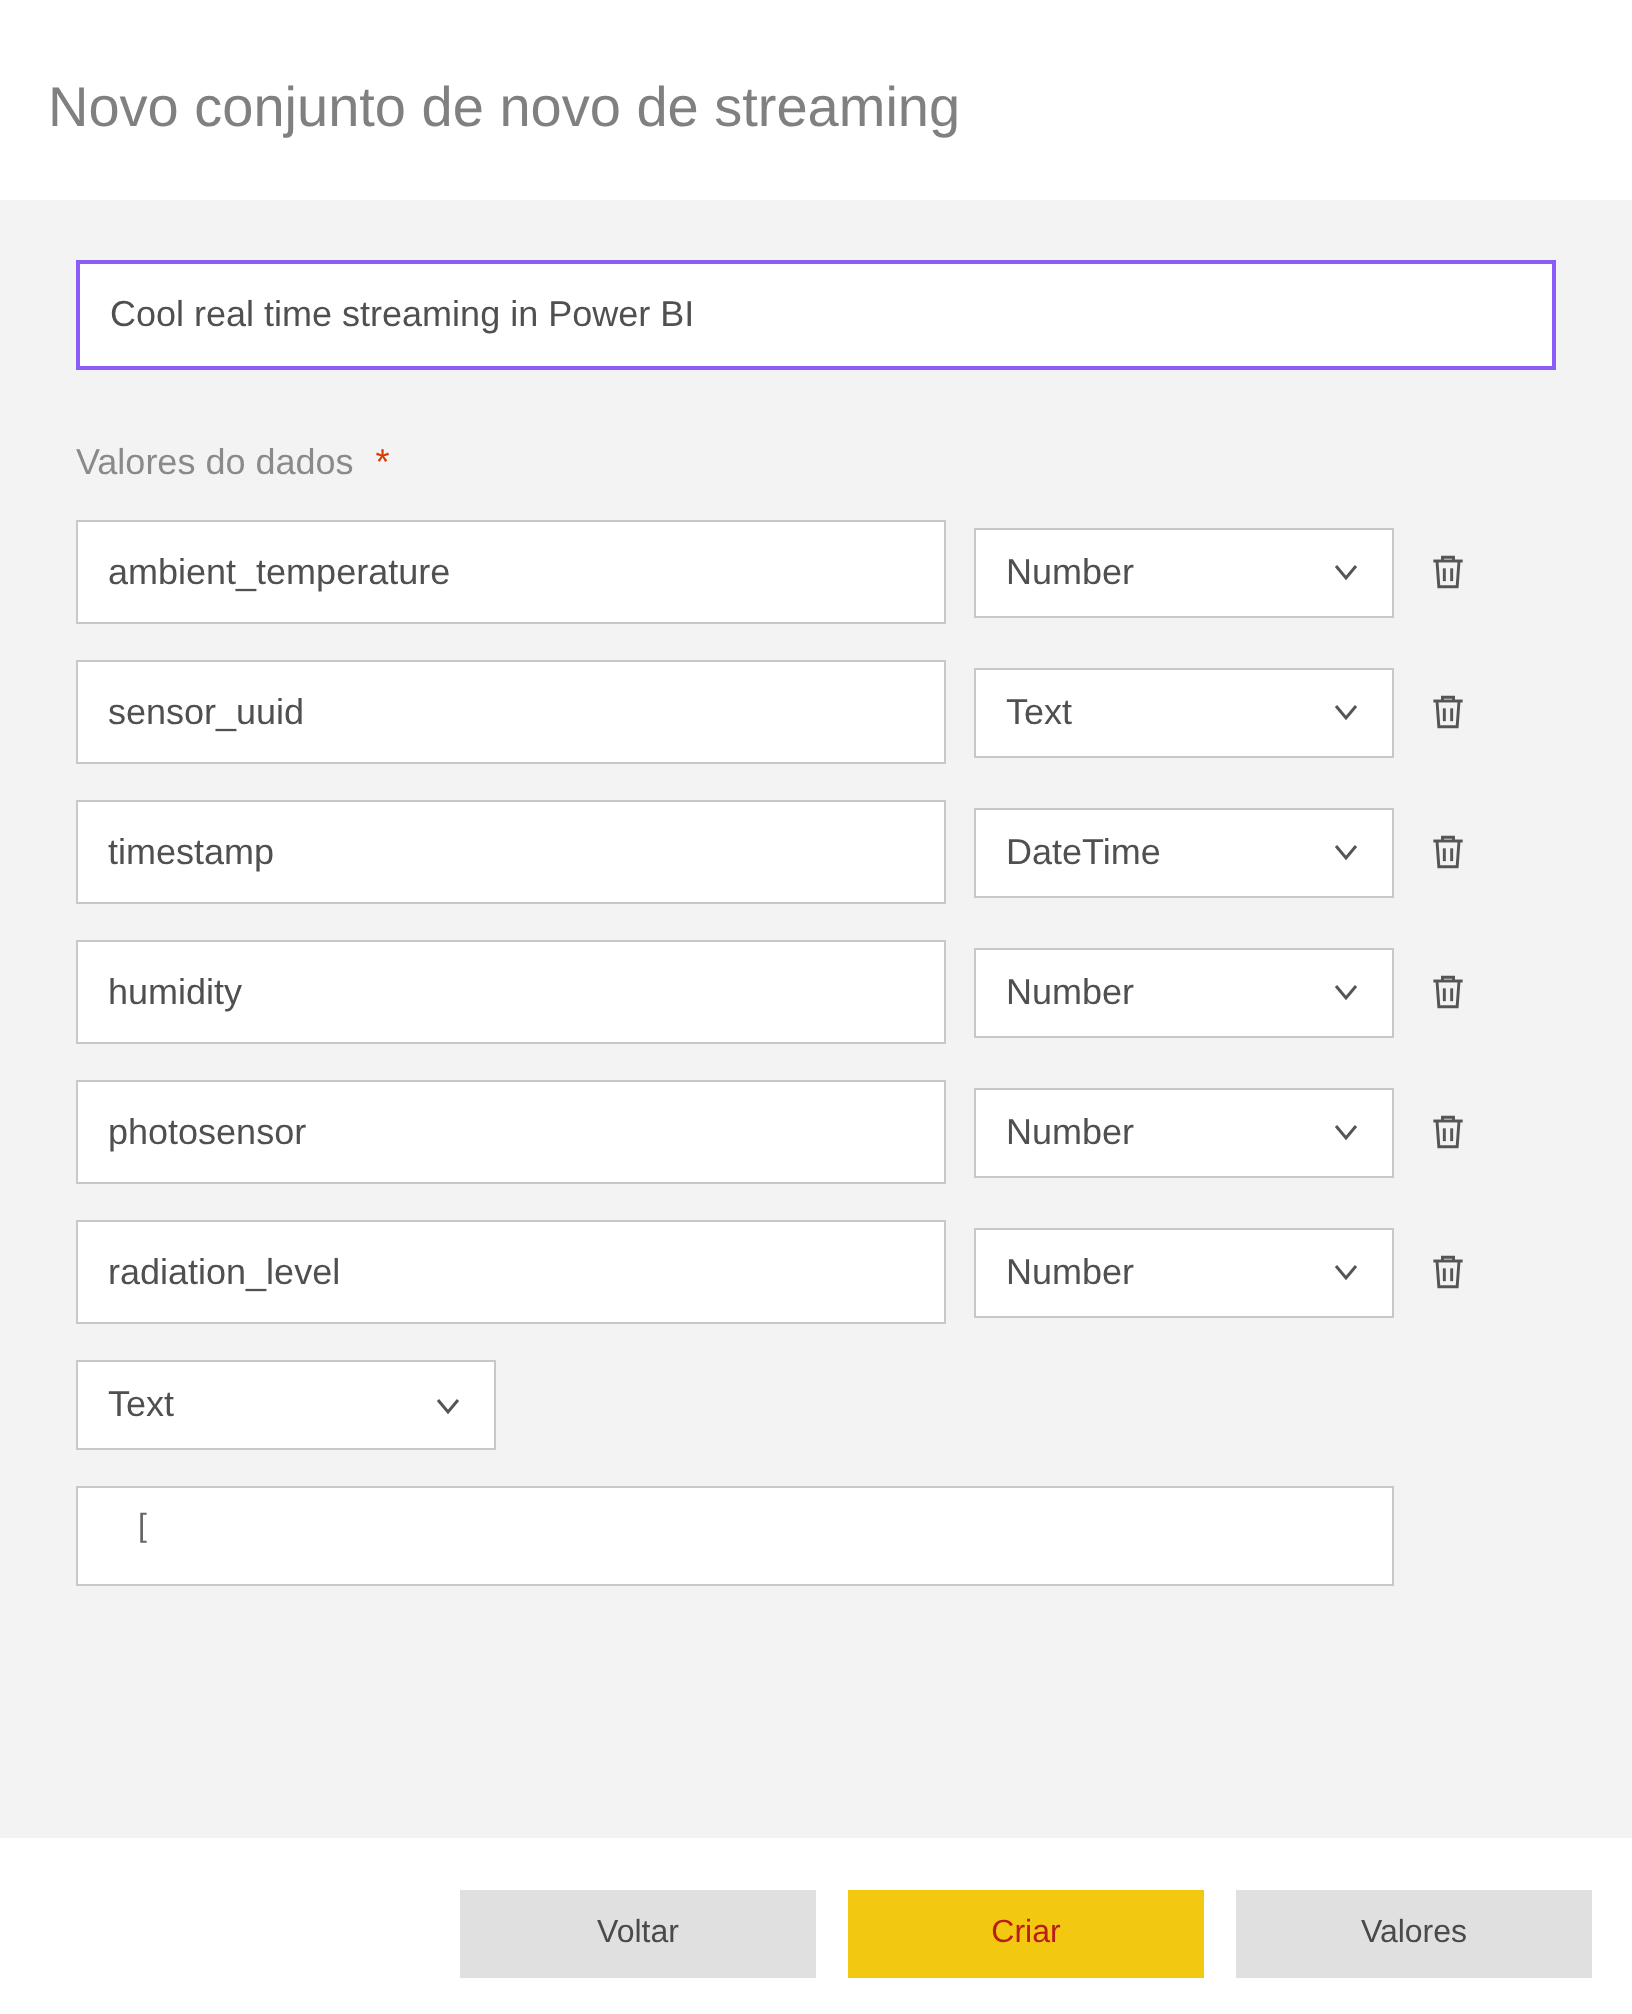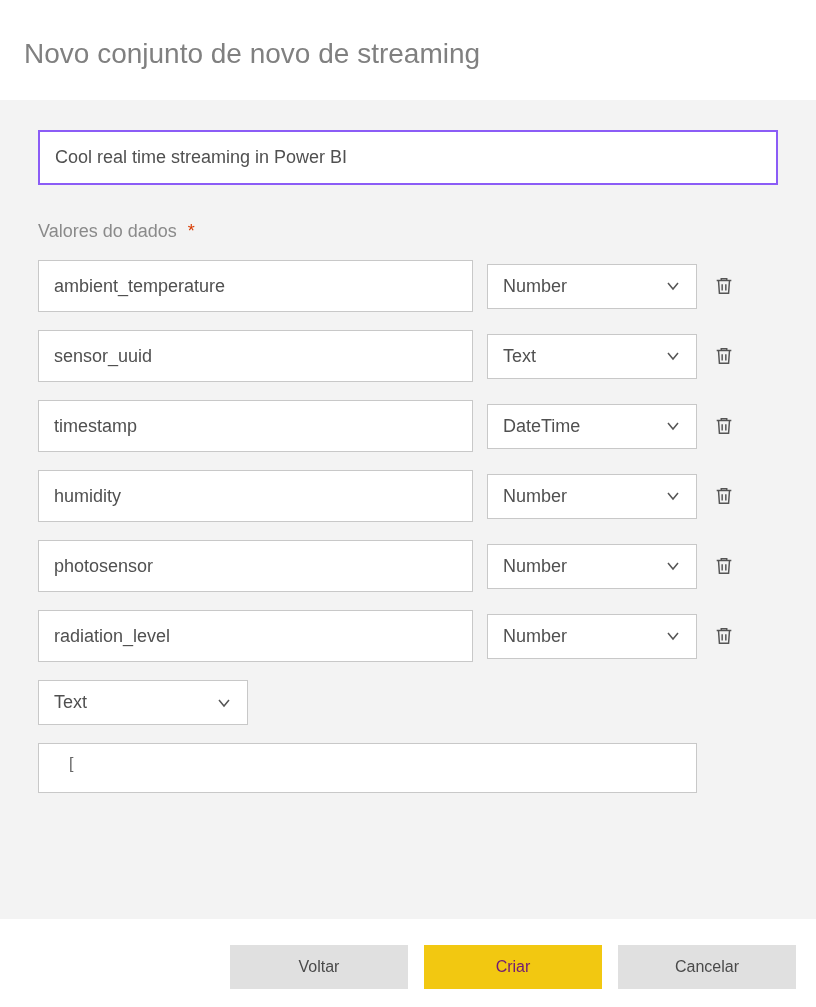--- a/index.html
+++ b/index.html
@@ -136,21 +136,21 @@
       border: none;
       font-size: 16px;
       font-weight: 300;
       font-family: inherit;
       cursor: pointer;
       display: flex;
       align-items: center;
       justify-content: center;
     }
     .btn-gray { background: #e0e0e0; color: #4a4a4a; }
-    .btn-primary { background: #f2c811; color: #701a75; }
+    .btn-primary { background: #f2c811; color: #b91c1c; }
   </style>
 </head>
 <body>
 
 <div class="header">
   <h1>Novo conjunto de novo de streaming</h1>
 </div>
 
 <div class="form-area">
 
@@ -287,14 +287,14 @@
 
     <div class="preview">
       <div>[</div>
     </div>
   </div>
 </div>
 
 <div class="footer">
   <button class="btn btn-gray">Voltar</button>
   <button class="btn btn-primary">Criar</button>
-  <button class="btn btn-gray">Cancelar</button>
+  <button class="btn btn-gray">Valores</button>
 </div>
 
 </body></html>

